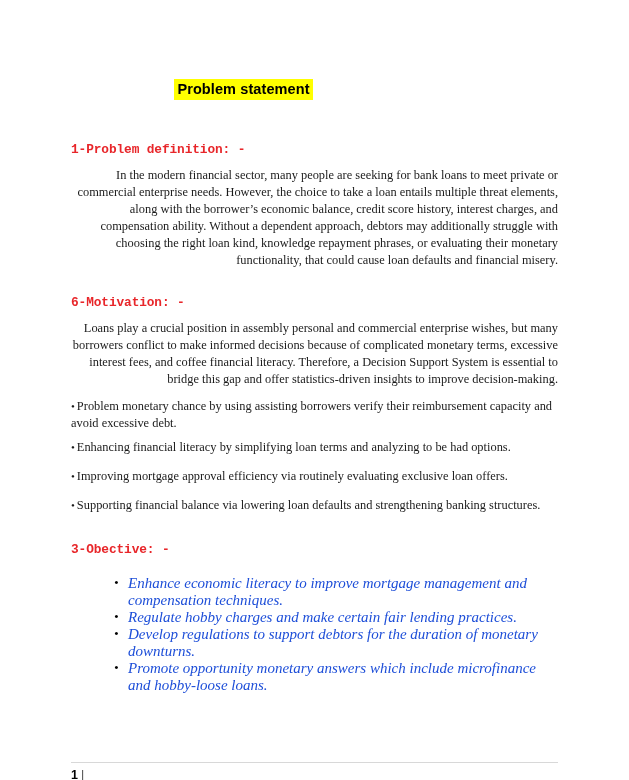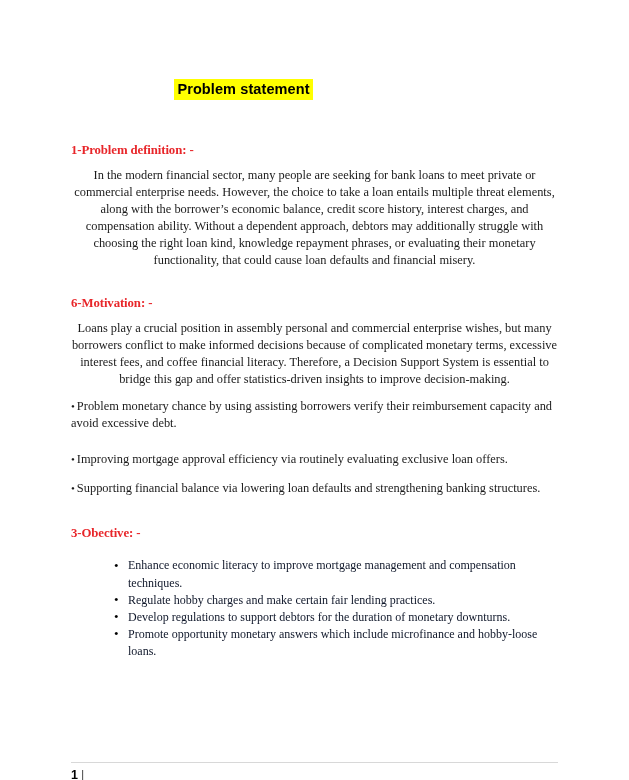--- a/index.html
+++ b/index.html
@@ -49,36 +49,36 @@
   }
   .doc-title .hl {
     background: #FFFF00;
     color: #000000;
     padding: 2px 3px 3px 3px;
     letter-spacing: 0.1px;
   }
 
   
   .section-heading {
-    font-family: Liberation Serif, serif;
+    font-family: Liberation Mono, monospace;
     font-size: 12.8px;
     font-weight: bold;
     color: #E8262A;
     line-height: 1.15;
     margin: 0;
     letter-spacing: -0.1px;
   }
 
   
   .body-par {
     font-family: "Liberation Serif", "DejaVu Serif", serif;
     font-size: 12.4px;
     line-height: 17.1px;
     margin: 0;
-    text-align: center;
+    text-align: right;
     color: #1a1a1a;
   }
 
   
   .dot-par {
     font-family: "Liberation Serif", "DejaVu Serif", serif;
     font-size: 12.4px;
     line-height: 17.1px;
     margin: 0;
     color: #1a1a1a;
@@ -91,24 +91,25 @@
   
   ul.obj-list {
     margin: 0;
     padding: 0;
     list-style: none;
   }
   ul.obj-list li {
     position: relative;
     padding-left: 57px;
     font-family: "Liberation Serif", "DejaVu Serif", serif;
-    font-size: 12px;
+    font-size: 15px;
     line-height: 17.1px;
     margin: 0 0 0 0;
-    color: #0f172a;
+    color: #1d4ed8;
+    font-style: italic;
   }
   ul.obj-list li::before {
     content: "\2022";
     position: absolute;
     left: 43px;
     top: -0.5px;
     font-size: 13px;
     color: #000;
   }
 
@@ -173,20 +174,21 @@
     <div>
       <h2 class="section-heading">6-Motivation: -</h2>
       <div class="gap-h-to-par"></div>
       <p class="body-par">Loans play a crucial position in assembly personal and commercial enterprise wishes, but many borrowers conflict to make informed decisions because of complicated monetary terms, excessive interest fees, and coffee financial literacy. Therefore, a Decision Support System is essential to bridge this gap and offer statistics-driven insights to improve decision-making.</p>
 
       <div class="gap-par-to-dots"></div>
 
       <div>
         <p class="dot-par"><span class="dot">•</span><span>Problem monetary chance by using assisting borrowers verify their reimbursement capacity and avoid excessive debt.</span></p>
         <div class="gap-dot"></div>
+        <p class="dot-par"><span class="dot">•</span><span>Enhancing financial literacy by simplifying loan terms and analyzing to be had options.</span></p>
         <div class="gap-dot"></div>
         <div class="gap-dot"></div>
         <p class="dot-par"><span class="dot">•</span><span>Improving mortgage approval efficiency via routinely evaluating exclusive loan offers.</span></p>
         <div class="gap-dot"></div>
         <div class="gap-dot"></div>
         <p class="dot-par"><span class="dot">•</span><span>Supporting financial balance via lowering loan defaults and strengthening banking structures.</span></p>
       </div>
     </div>
 
     <div class="gap-dots-to-h"></div>

